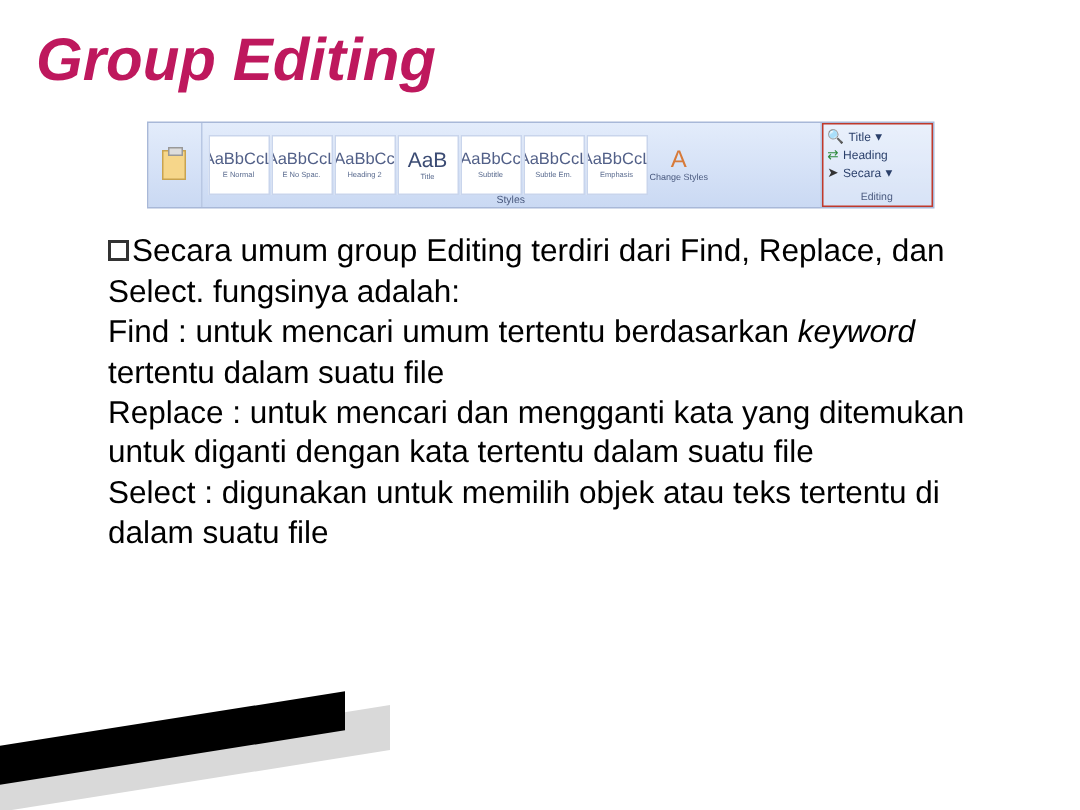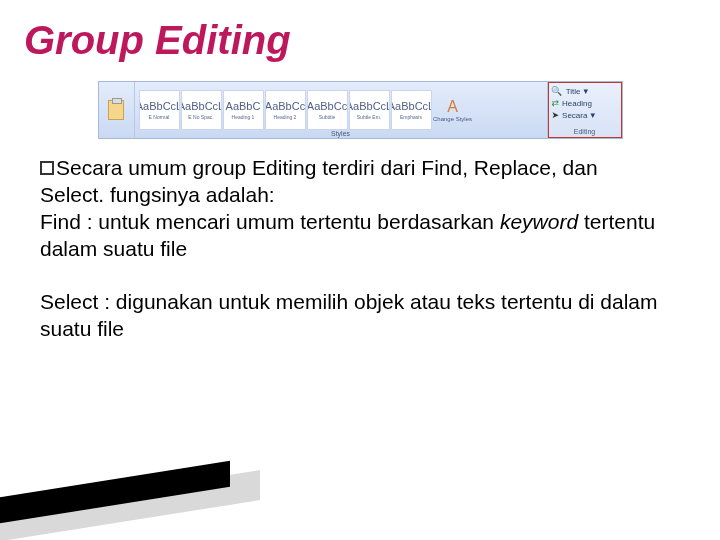--- a/index.html
+++ b/index.html
@@ -119,24 +119,25 @@
   .mini-icon { font-size: 9px; line-height: 1; }
   .styles-caption {
     position: absolute;
     bottom: 1px;
     left: 50%;
     transform: translateX(-50%);
     font-size: 7px;
     color: #4a5a7f;
   }
   .body-text {
-    padding: 4px 54px 0 40px;
+    padding: 4px 54px 0 28px;
     font-size: 21px;
     line-height: 1.28;
     color: #000;
+    margin-left: 44px;
   }
   .checkbox {
     display: inline-block;
     width: 14px;
     height: 14px;
     border: 2px solid #333;
     vertical-align: baseline;
     margin-right: 2px;
     position: relative;
     top: 0px;
@@ -182,26 +183,26 @@
   <div class="styles-area">
     <div class="style-box">
         <div class="sample">AaBbCcL</div>
         <div>E Normal</div>
       </div>
     <div class="style-box">
         <div class="sample">AaBbCcL</div>
         <div>E No Spac.</div>
       </div>
     <div class="style-box">
-        <div class="sample">AaBbC</div>
-        <div>Heading 1</div>
-      </div>
-    <div class="style-box">
         <div class="sample">AaBbCc</div>
         <div>Heading 2</div>
+      </div>
+    <div class="style-box big">
+        <div class="sample">AaB</div>
+        <div>Title</div>
       </div>
     <div class="style-box">
         <div class="sample">AaBbCc</div>
         <div>Subtitle</div>
       </div>
     <div class="style-box">
         <div class="sample">AaBbCcL</div>
         <div>Subtle Em.</div>
       </div>
     <div class="style-box">
@@ -229,20 +230,20 @@
       <span>Secara</span>
       <span class="mini-icon">▾</span>
     </div>
     <div class="editing-label">Editing</div>
   </div>
 </div>
 
 <div class="body-text">
   <span class="checkbox"></span><span>Secara umum group Editing terdiri dari Find, Replace, dan Select. fungsinya adalah:</span><br>
   <span>Find : untuk mencari umum tertentu berdasarkan </span><span class="keyword">keyword</span><span> tertentu dalam suatu file</span><br>
-  <br>
+  <span>Replace : untuk mencari dan mengganti kata yang ditemukan untuk diganti dengan kata tertentu dalam suatu file</span><br>
   <span>Select : digunakan untuk memilih objek atau teks tertentu di dalam suatu file</span>
 </div>
 
 <div class="decor">
   <div class="gray"></div>
   <div class="black"></div>
 </div>
 
 </body></html>

